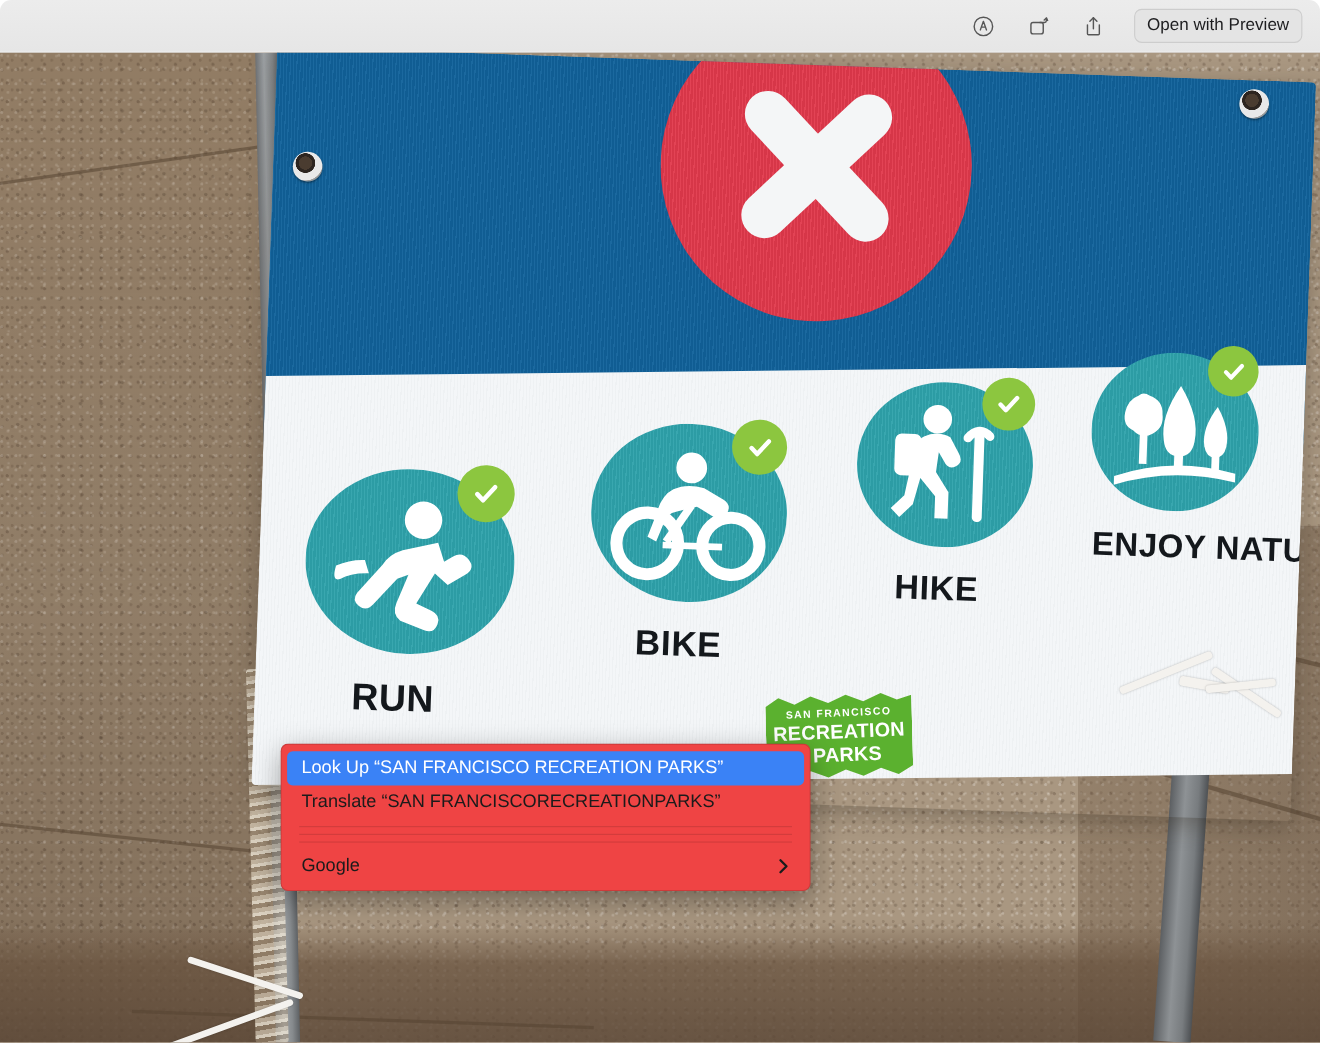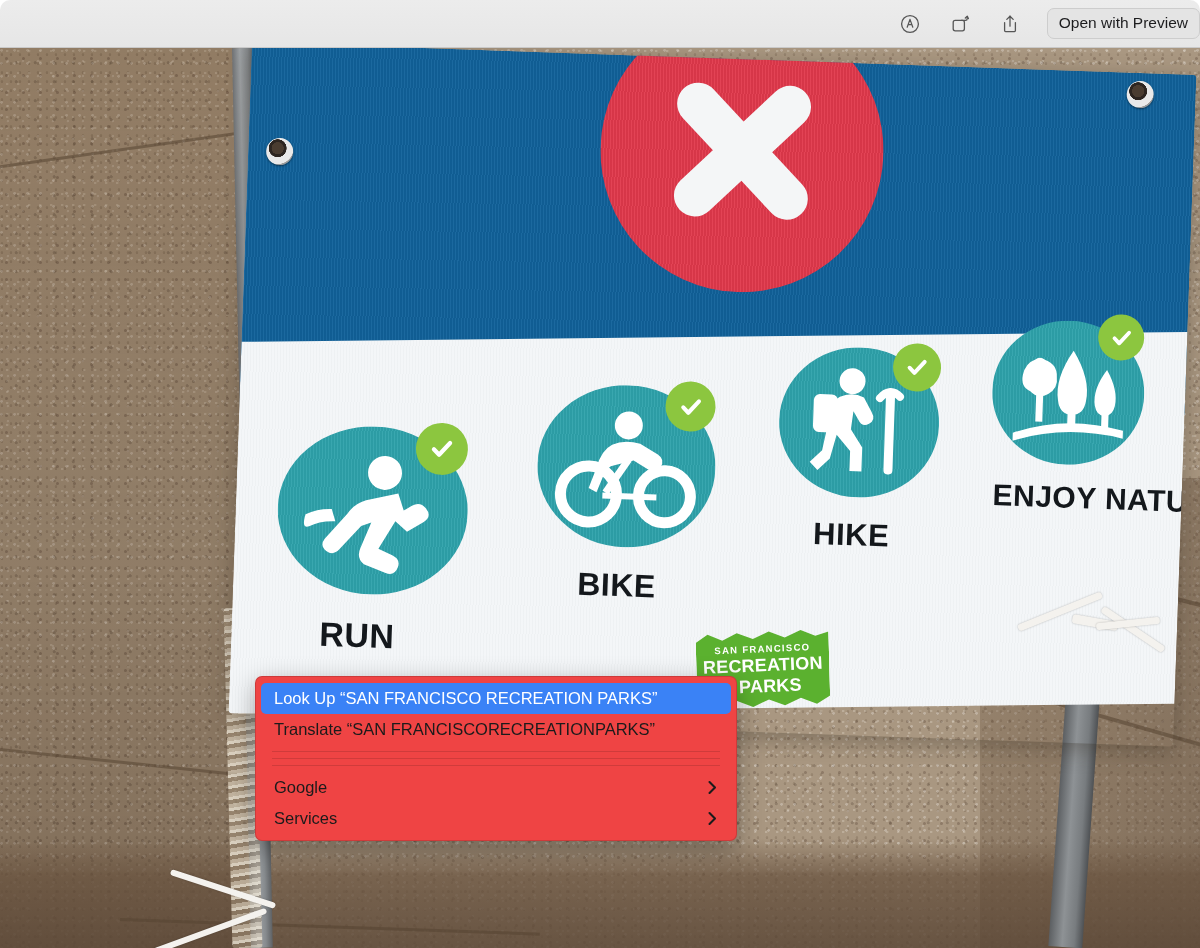--- a/index.html
+++ b/index.html
@@ -59,20 +59,21 @@
     color: #1d1d1f;
     margin-left: 10px;
     letter-spacing: 0.1px;
     white-space: nowrap;
   }
   .tb-right {
     margin-left: auto;
     display: flex;
     align-items: center;
     gap: 24px;
+    padding-right: 16px;
   }
   .tb-icon {
     width: 26px; height: 26px;
     display: flex;
     align-items: center;
     justify-content: center;
     color: #565656;
     cursor: default;
   }
   #open-with-preview {
@@ -514,24 +515,16 @@
         <div class="menu-sep"></div>
         <div class="menu-sep"></div>
         <div class="menu-item">
           <span class="mi-label">Google</span>
           <span class="chev">
             <svg width="11" height="15" viewBox="0 0 11 15" aria-hidden="true">
               <path d="M2.5 2 L8 7.5 L2.5 13" fill="none" stroke="currentColor" stroke-width="2.1" stroke-linecap="round" stroke-linejoin="round"></path>
             </svg>
           </span>
         </div>
-        <div class="menu-item">
-          <span class="mi-label">Services</span>
-          <span class="chev">
-            <svg width="11" height="15" viewBox="0 0 11 15" aria-hidden="true">
-              <path d="M2.5 2 L8 7.5 L2.5 13" fill="none" stroke="currentColor" stroke-width="2.1" stroke-linecap="round" stroke-linejoin="round"></path>
-            </svg>
-          </span>
-        </div>
       </div>
 
   </div>
 </div>
 
 </body></html>

